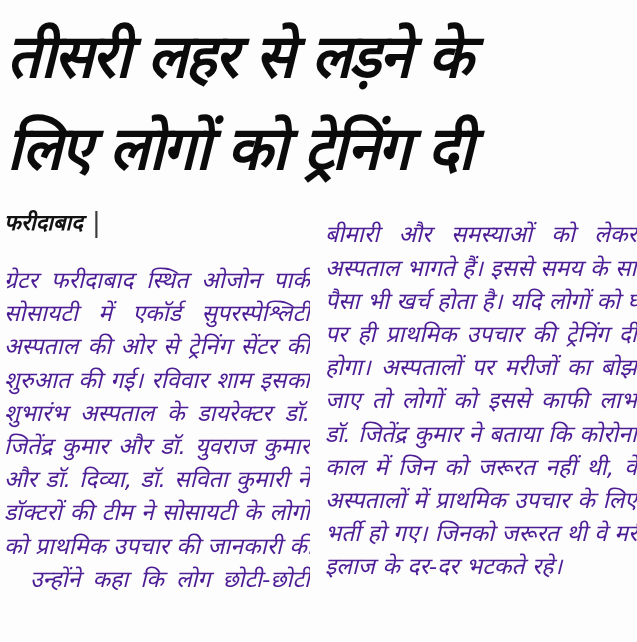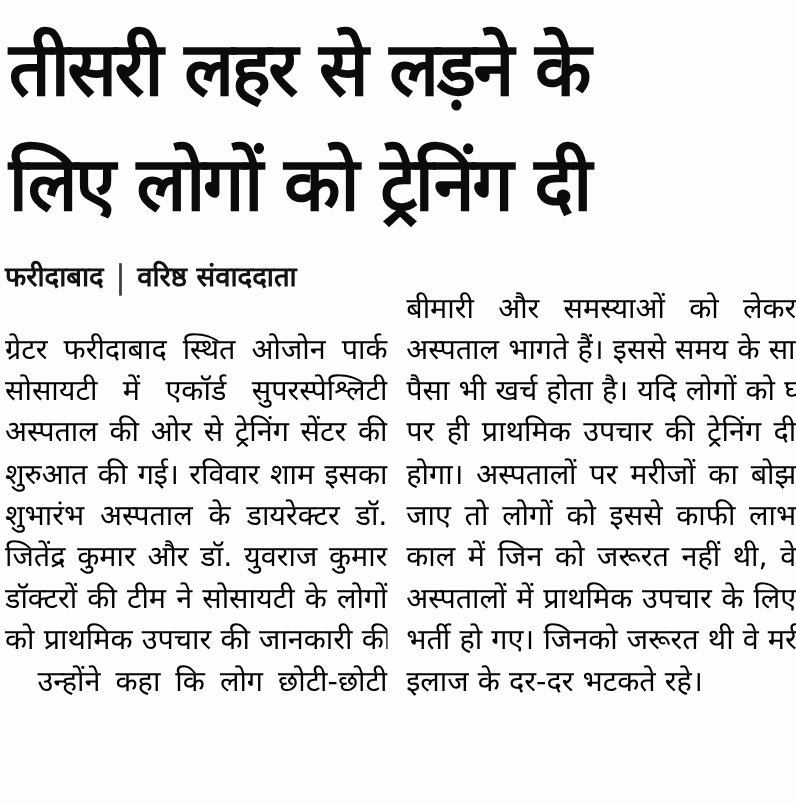--- a/index.html
+++ b/index.html
@@ -10,20 +10,21 @@
   .page {
     position: relative;
     width: 637px;
     height: 642px;
     background: #fdfdfd;
     color: #1c1c1c;
     font-family: "DejaVu Sans", sans-serif;
     overflow: hidden;
     box-sizing: border-box;
     padding: 10px 0 0 3px;
+    font-style: italic;
   }
   
   .headline {
     margin: 0 0 6px 0;
     padding: 0 4px;
     color: #0b0b0b;
     font-weight: 900;
     font-size: 60px;
     line-height: 92px;
     letter-spacing: -2px;
@@ -32,21 +33,21 @@
   .headline .hl-line {
     display: block;
     transform: scaleX(0.98);
     transform-origin: left center;
   }
   
   .columns {
     display: flex;
     gap: 15px;
     padding: 6px 3px 0 1px;
-    align-items: flex-end;
+    align-items: center;
   }
   .col-left  { width: 306px; flex: 0 0 306px; }
   .col-right { width: 312px; flex: 0 0 312px; }
   
   .byline {
     display: flex;
     align-items: center;
     gap: 9px;
     font-weight: 700;
     font-size: 22px;
@@ -59,21 +60,21 @@
     font-weight: 400;
     color: #3a3a3a;
     font-size: 26px;
     position: relative;
     top: -1px;
   }
   
   .body-text {
     font-size: 23px;
     line-height: 33.2px;
-    color: #000000;
+    color: #4c1d95;
   }
   .line {
     text-align: justify;
     text-align-last: justify;
     overflow: hidden;
     white-space: nowrap;
   }
   .line.indent { text-indent: 26px; }
   .line.flush  { text-align-last: left; }
 </style>
@@ -86,43 +87,44 @@
     <span class="hl-line">तीसरी लहर से लड़ने के</span>
     <span class="hl-line">लिए लोगों को ट्रेनिंग दी</span>
   </h1>
 
   <div class="columns">
 
     <div class="col-left">
       <div class="byline">
         <span>फरीदाबाद</span>
         <span class="sep">|</span>
-        <span>वरिष्ठ संवाददाता</span>
       </div>
       <div class="body-text">
         <div class="line">ग्रेटर फरीदाबाद स्थित ओजोन पार्क</div>
         <div class="line">सोसायटी में एकॉर्ड सुपरस्पेश्लिटी</div>
         <div class="line">अस्पताल की ओर से ट्रेनिंग सेंटर की</div>
         <div class="line">शुरुआत की गई। रविवार शाम इसका</div>
         <div class="line">शुभारंभ अस्पताल के डायरेक्टर डॉ.</div>
         <div class="line">जितेंद्र कुमार और डॉ. युवराज कुमार</div>
+        <div class="line">और डॉ. दिव्या, डॉ. सविता कुमारी ने</div>
         <div class="line">डॉक्टरों की टीम ने सोसायटी के लोगों</div>
         <div class="line">को प्राथमिक उपचार की जानकारी की।</div>
         <div class="line indent">उन्होंने कहा कि लोग छोटी-छोटी</div>
       </div>
     </div>
 
     <div class="col-right">
       <div class="body-text">
         <div class="line">बीमारी और समस्याओं को लेकर</div>
         <div class="line">अस्पताल भागते हैं। इससे समय के साथ</div>
         <div class="line">पैसा भी खर्च होता है। यदि लोगों को घर</div>
         <div class="line">पर ही प्राथमिक उपचार की ट्रेनिंग दी</div>
         <div class="line">होगा। अस्पतालों पर मरीजों का बोझ</div>
         <div class="line">जाए तो लोगों को इससे काफी लाभ</div>
+        <div class="line">डॉ. जितेंद्र कुमार ने बताया कि कोरोना</div>
         <div class="line">काल में जिन को जरूरत नहीं थी, वे</div>
         <div class="line">अस्पतालों में प्राथमिक उपचार के लिए</div>
         <div class="line">भर्ती हो गए। जिनको जरूरत थी वे मरीज</div>
         <div class="line flush">इलाज के दर-दर भटकते रहे।</div>
       </div>
     </div>
 
   </div>
 </div>
 

